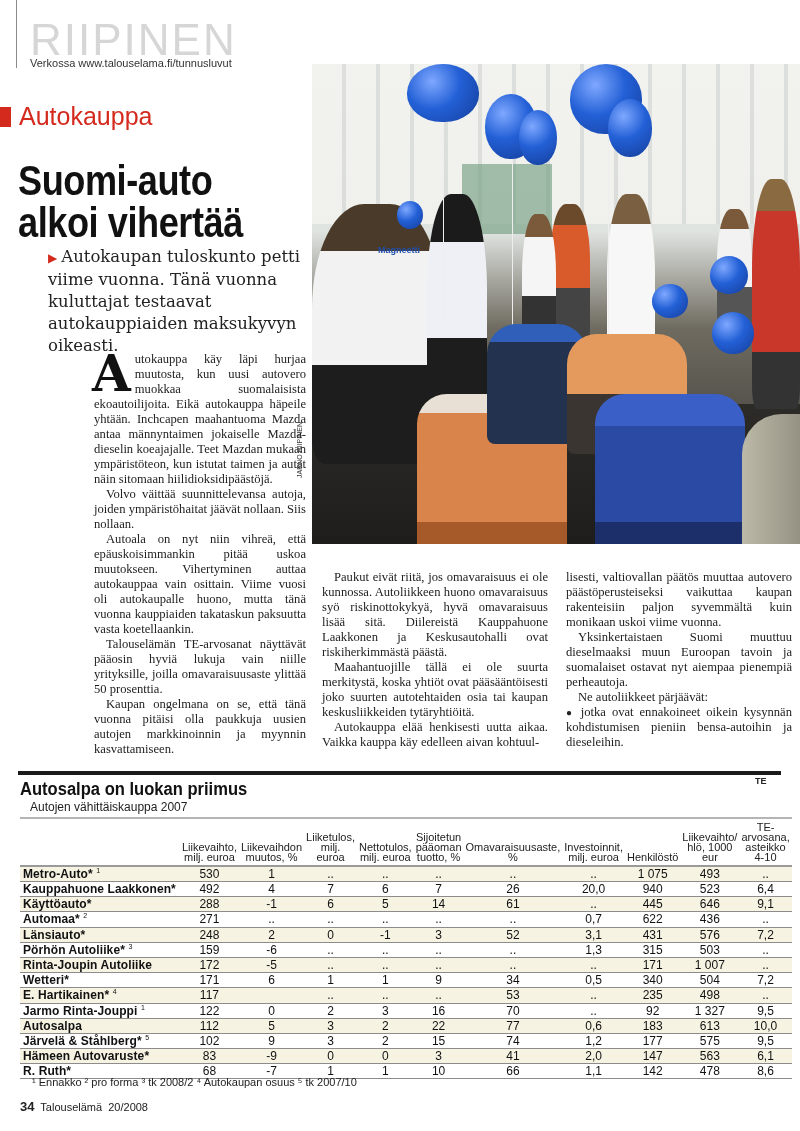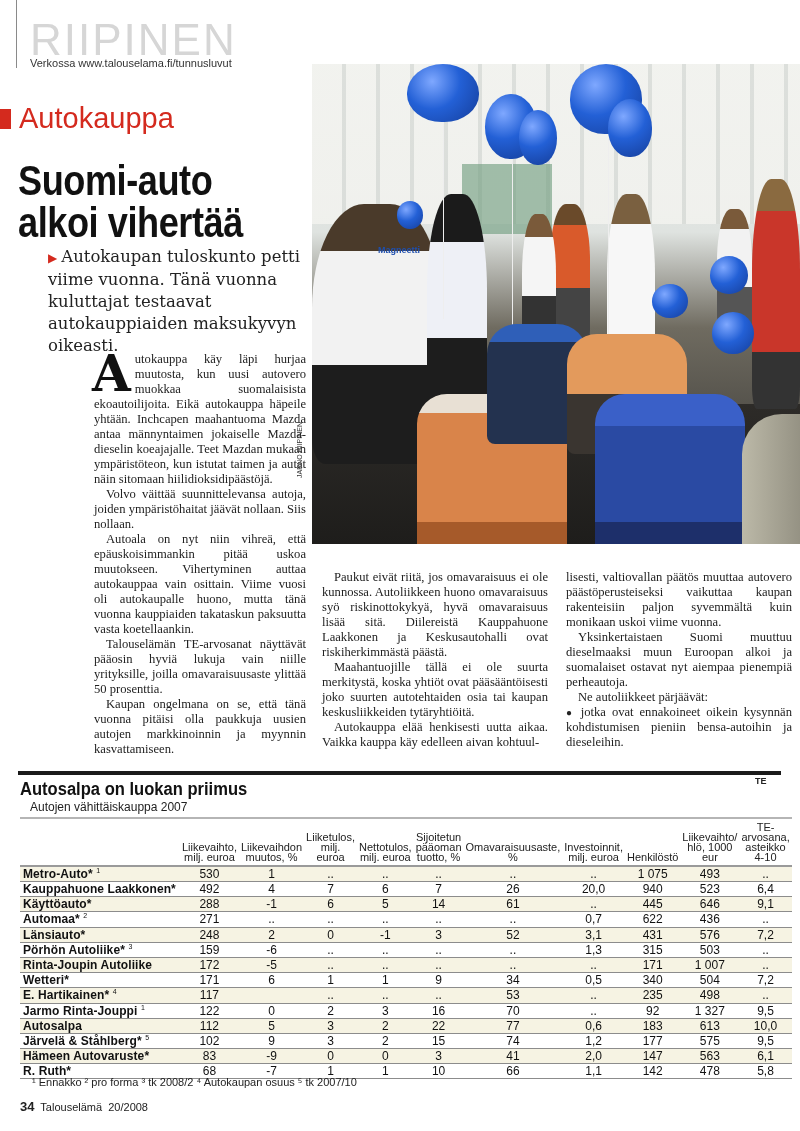--- a/index.html
+++ b/index.html
@@ -6,21 +6,21 @@
   html, body { width: 800px; height: 1131px; background: #fff; overflow: hidden; }
   body { position: relative; font-family: "DejaVu Serif", serif; color: #1a1a1a; }
 
   
   .section-rule { position: absolute; left: 16px; top: 0; width: 1px; height: 68px; background: #8a8a8a; }
   .section-title { position: absolute; left: 30px; top: 18px; font-family: "Liberation Sans", sans-serif; font-size: 44px; font-weight: 300; color: #d6d6d6; letter-spacing: 2px; line-height: 1; }
   .section-sub { position: absolute; left: 30px; top: 57px; font-family: "Liberation Sans", sans-serif; font-size: 11px; color: #333; }
 
   .kicker-wrap { position: absolute; left: 0; top: 102px; display: flex; align-items: center; }
   .kicker-box { width: 11px; height: 20px; background: #d42a1e; margin-right: 8px; }
-  .kicker { font-family: "Liberation Sans", sans-serif; font-size: 29px; color: #d42a1e; text-align: right; }
+  .kicker { font-family: "Liberation Sans", sans-serif; font-size: 25px; color: #d42a1e; text-align: right; }
 
   .headline { position: absolute; left: 18px; top: 160px; font-family: "Liberation Sans", sans-serif; font-weight: 700; font-size: 42px; line-height: 42px; color: #111; letter-spacing: -0.5px; transform: scaleX(0.86); transform-origin: left top; white-space: nowrap; }
 
   .lead { position: absolute; left: 18px; top: 246px; width: 290px; font-family: "DejaVu Serif", serif; font-size: 16.5px; line-height: 22px; color: #222; margin-left: 30px; }
   .lead-arrow { color: #d42a1e; font-size: 12px; margin-right: 4px; }
 
   
   .col { position: absolute; font-family: "Liberation Serif", serif; font-size: 12.6px; line-height: 15px; color: #222; text-align: justify; hyphens: auto; }
   .col p { text-indent: 12px; }
   .col p.noindent { text-indent: 0; }
@@ -123,21 +123,21 @@
 <div class="credit">JARNO RIIPINEN</div>
 
 <div class="col col2">
   <p>Paukut eivät riitä, jos omavaraisuus ei ole kunnossa. Autoliikkeen huono omavaraisuus syö riskinottokykyä, hyvä omavaraisuus lisää sitä. Diilereistä Kauppahuone Laakkonen ja Keskusautohalli ovat riskiherkimmästä päästä.</p>
   <p>Maahantuojille tällä ei ole suurta merkitystä, koska yhtiöt ovat pääsääntöisesti joko suurten autotehtaiden osia tai kaupan keskusliikkeiden tytäryhtiöitä.</p>
   <p>Autokauppa elää henkisesti uutta aikaa. Vaikka kauppa käy edelleen aivan kohtuul-</p>
 </div>
 
 <div class="col col3">
   <p class="noindent">lisesti, valtiovallan päätös muuttaa autovero päästöperusteiseksi vaikuttaa kaupan rakenteisiin paljon syvemmältä kuin monikaan uskoi viime vuonna.</p>
-  <p>Yksinkertaistaen Suomi muuttuu dieselmaaksi muun Euroopan alkoi ja suomalaiset ostavat nyt aiempaa pienempiä perheautoja.</p>
+  <p>Yksinkertaistaen Suomi muuttuu dieselmaaksi muun Euroopan tavoin ja suomalaiset ostavat nyt aiempaa pienempiä perheautoja.</p>
   <p>Ne autoliikkeet pärjäävät:</p>
   <p class="noindent"><span class="bullet">●</span> <span>jotka ovat ennakoineet oikein kysynnän kohdistumisen pieniin bensa-autoihin ja dieseleihin.</span></p>
 </div>
 
 <div class="tbl-rule"></div>
 <div class="tbl-source">TE</div>
 <div class="tbl-title">Autosalpa on luokan priimus</div>
 <div class="tbl-sub">Autojen vähittäiskauppa 2007</div>
 
 <table class="data">
@@ -330,21 +330,21 @@
         <td class="name"><span>R. Ruth*</span></td>
         <td>68</td>
         <td>-7</td>
         <td>1</td>
         <td>1</td>
         <td>10</td>
         <td>66</td>
         <td>1,1</td>
         <td>142</td>
         <td>478</td>
-        <td>5,8</td>
+        <td>8,6</td>
       </tr>
     </tbody>
 </table>
 
 <div class="tbl-notes">¹ Ennakko ² pro forma ³ tk 2008/2  ⁴ Autokaupan osuus  ⁵ tk 2007/10</div>
 
 <div class="footer">
   <span class="pg">34</span>
   <span>Talouselämä</span>&nbsp;
   <span>20/2008</span>

